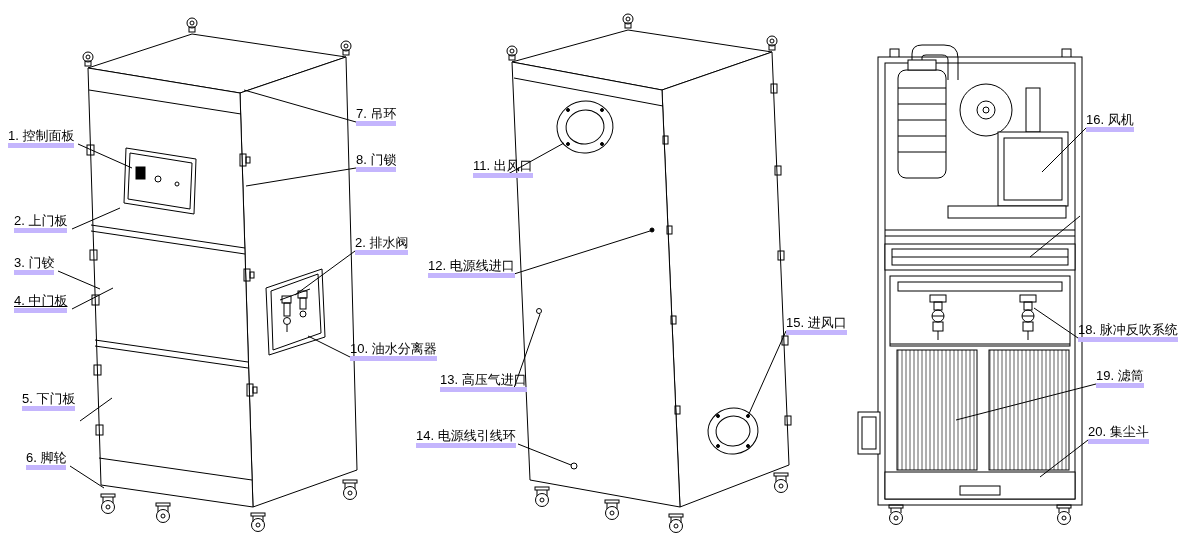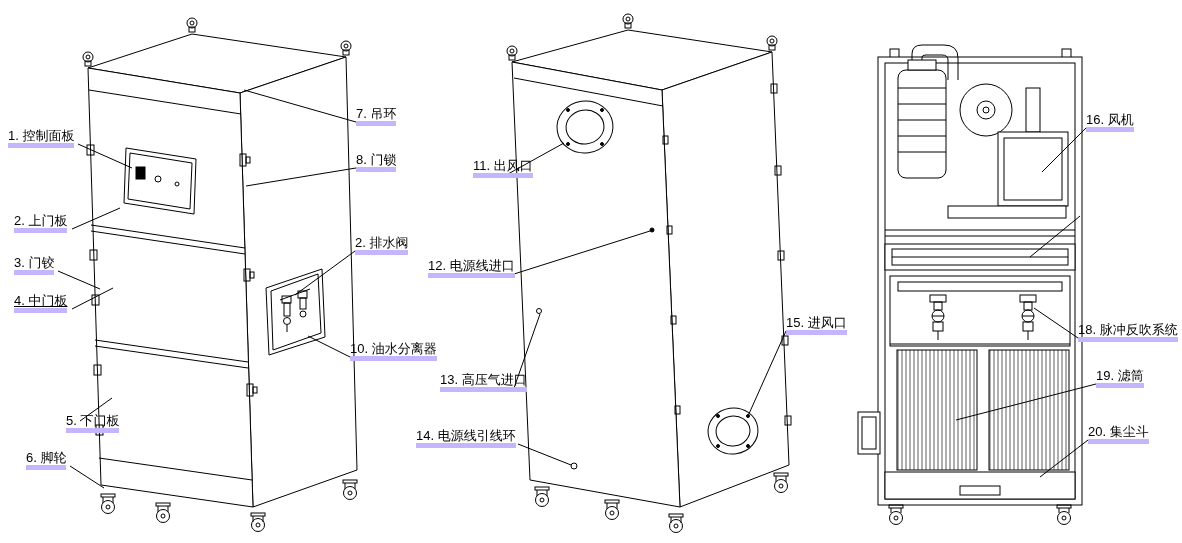--- a/index.html
+++ b/index.html
@@ -283,21 +283,21 @@
     <line x1="1078" y1="338" x2="1034" y2="308"></line>
     <line x1="1096" y1="384" x2="956" y2="420"></line>
     <line x1="1088" y1="440" x2="1040" y2="477"></line>
   </g>
 </svg>
 
 <div class="label" style="left:8px;   top:128px;"><span class="u">1. 控制面板</span></div>
 <div class="label" style="left:14px;  top:213px;"><span class="u">2. 上门板</span></div>
 <div class="label" style="left:14px;  top:255px;"><span class="u">3. 门铰</span></div>
 <div class="label" style="left:14px;  top:293px;text-decoration:underline;"><span class="u">4. 中门板</span></div>
-<div class="label" style="left:22px;  top:413px;margin-left:44px;"><span class="u">5. 下门板</span></div>
+<div class="label" style="left:22px;  top:391px;"><span class="u">5. 下门板</span></div>
 <div class="label" style="left:26px;  top:450px;"><span class="u">6. 脚轮</span></div>
 <div class="label" style="left:356px; top:106px;"><span class="u">7. 吊环</span></div>
 <div class="label" style="left:356px; top:152px;"><span class="u">8. 门锁</span></div>
 <div class="label" style="left:355px; top:235px;"><span class="u">2. 排水阀</span></div>
 <div class="label" style="left:350px; top:341px;"><span class="u">10. 油水分离器</span></div>
 <div class="label" style="left:448px; top:158px;margin-left:25px;"><span class="u">11. 出风口</span></div>
 <div class="label" style="left:428px; top:258px;"><span class="u">12. 电源线进口</span></div>
 <div class="label" style="left:408px; top:372px;margin-left:32px;"><span class="u">13. 高压气进口</span></div>
 <div class="label" style="left:416px; top:428px;"><span class="u">14. 电源线引线环</span></div>
 <div class="label" style="left:786px; top:315px;"><span class="u">15. 进风口</span></div>

